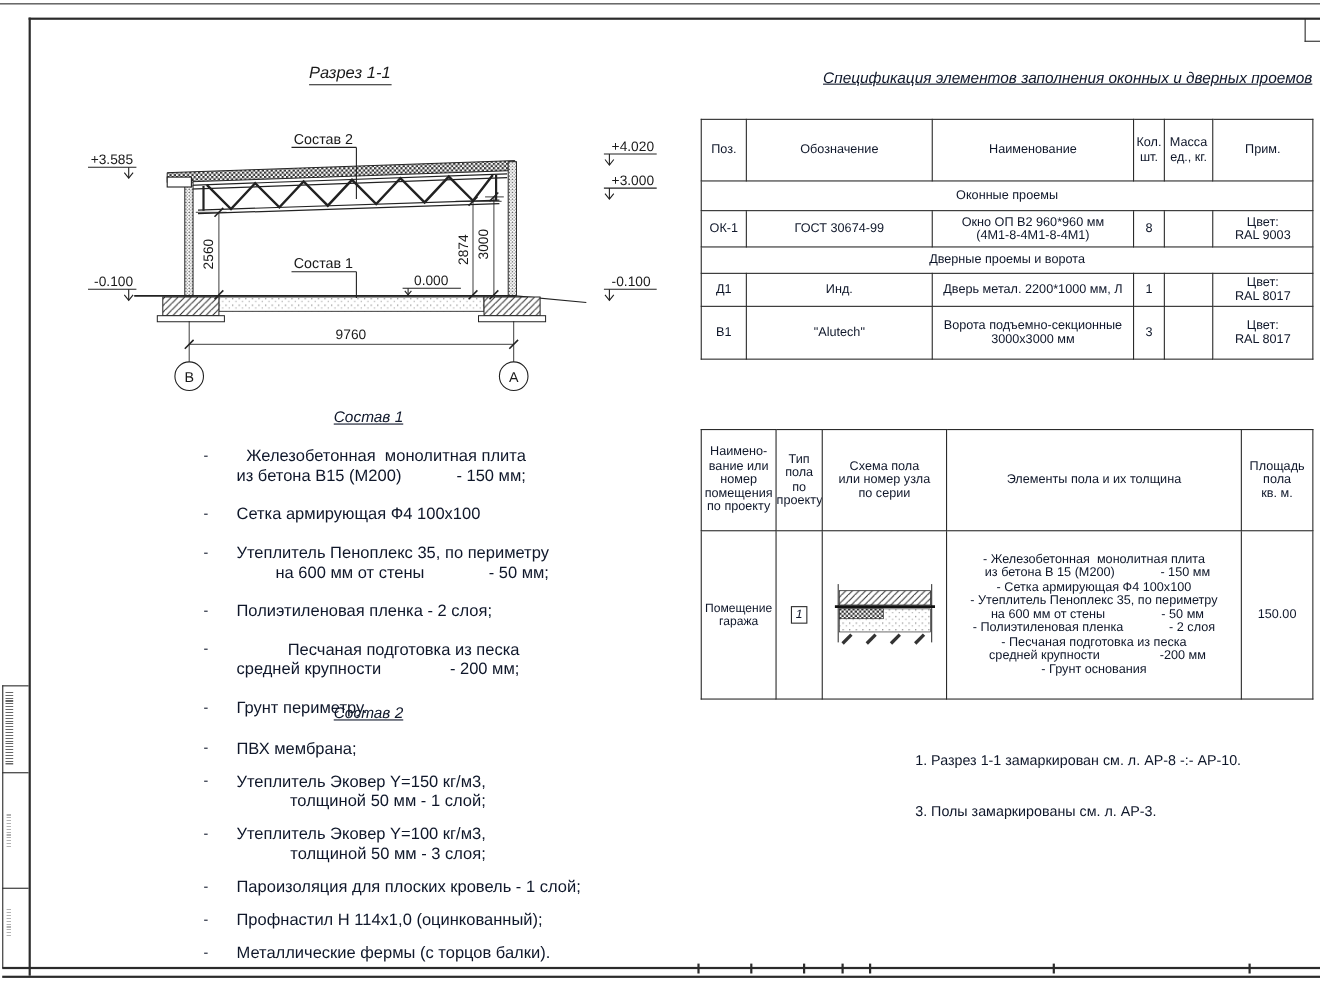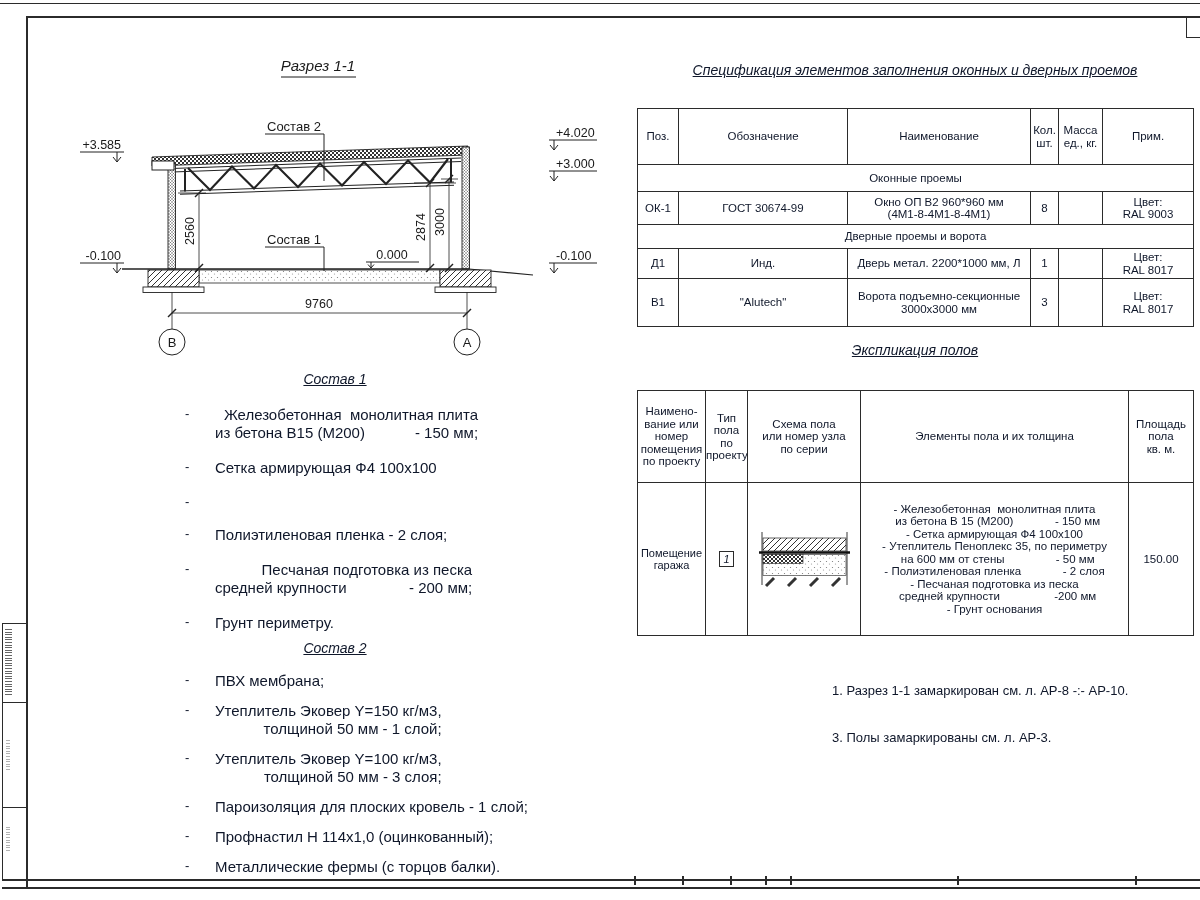--- a/index.html
+++ b/index.html
@@ -175,21 +175,21 @@
     <line x1="168" y1="317" x2="176" y2="309" stroke="#222" stroke-width="1.4"></line>
     <line x1="463" y1="317" x2="471" y2="309" stroke="#222" stroke-width="1.4"></line>
     <text x="319" y="308" font-size="12.5" text-anchor="middle">9760</text>
 
     <circle cx="172" cy="342" r="13" fill="#fff" stroke="#222" stroke-width="1"></circle>
     <text x="172" y="347" font-size="13" text-anchor="middle">В</text>
     <circle cx="467" cy="342" r="13" fill="#fff" stroke="#222" stroke-width="1"></circle>
     <text x="467" y="347" font-size="13" text-anchor="middle">А</text>
   </svg>
 
-  <div class="abs title-italic center" style="left:637px;top:62px;width:556px;">Спецификация элементов заполнения оконных и дверных проемов</div>
+  <div class="abs title-italic center" style="left:637px;top:62px;width:556px;text-align:right;">Спецификация элементов заполнения оконных и дверных проемов</div>
 
   <table class="gost" style="left:637px;top:108px;width:556px;">
     <colgroup>
         <col style="width:41px">
         <col style="width:169px">
         <col style="width:183px">
         <col style="width:28px">
         <col style="width:44px">
         <col style="width:91px">
       </colgroup>
@@ -235,21 +235,20 @@
       <td class="pre left">Ворота подъемно-секционные
 3000х3000 мм</td>
       <td>3</td>
       <td></td>
       <td class="note">Цвет:
 RAL 8017</td>
     </tr>
   </tbody>
     </table>
 
-  <div class="abs title-italic center" style="left:637px;top:342px;width:556px;">Экспликация полов</div>
 
   <table class="gost" style="left:637px;top:390px;width:556px;">
     <colgroup>
         <col style="width:68px">
         <col style="width:42px">
         <col style="width:113px">
         <col style="width:268px">
         <col style="width:65px">
       </colgroup>
     <tbody>
@@ -311,20 +310,22 @@
         <span class="bullet">-</span>
         <span class="txt">Железобетонная  монолитная плита
 из бетона В15 (М200)            - 150 мм;</span>
       </div>
     <div class="item">
         <span class="bullet">-</span>
         <span class="txt">Сетка армирующая Ф4 100х100</span>
       </div>
     <div class="item">
         <span class="bullet">-</span>
+        <span class="txt">Утеплитель Пеноплекс 35, по периметру
+на 600 мм от стены              - 50 мм;</span>
       </div>
     <div class="item">
         <span class="bullet">-</span>
         <span class="txt">Полиэтиленовая пленка - 2 слоя;</span>
       </div>
     <div class="item">
         <span class="bullet">-</span>
         <span class="txt">Песчаная подготовка из песка
 средней крупности               - 200 мм;</span>
       </div>

